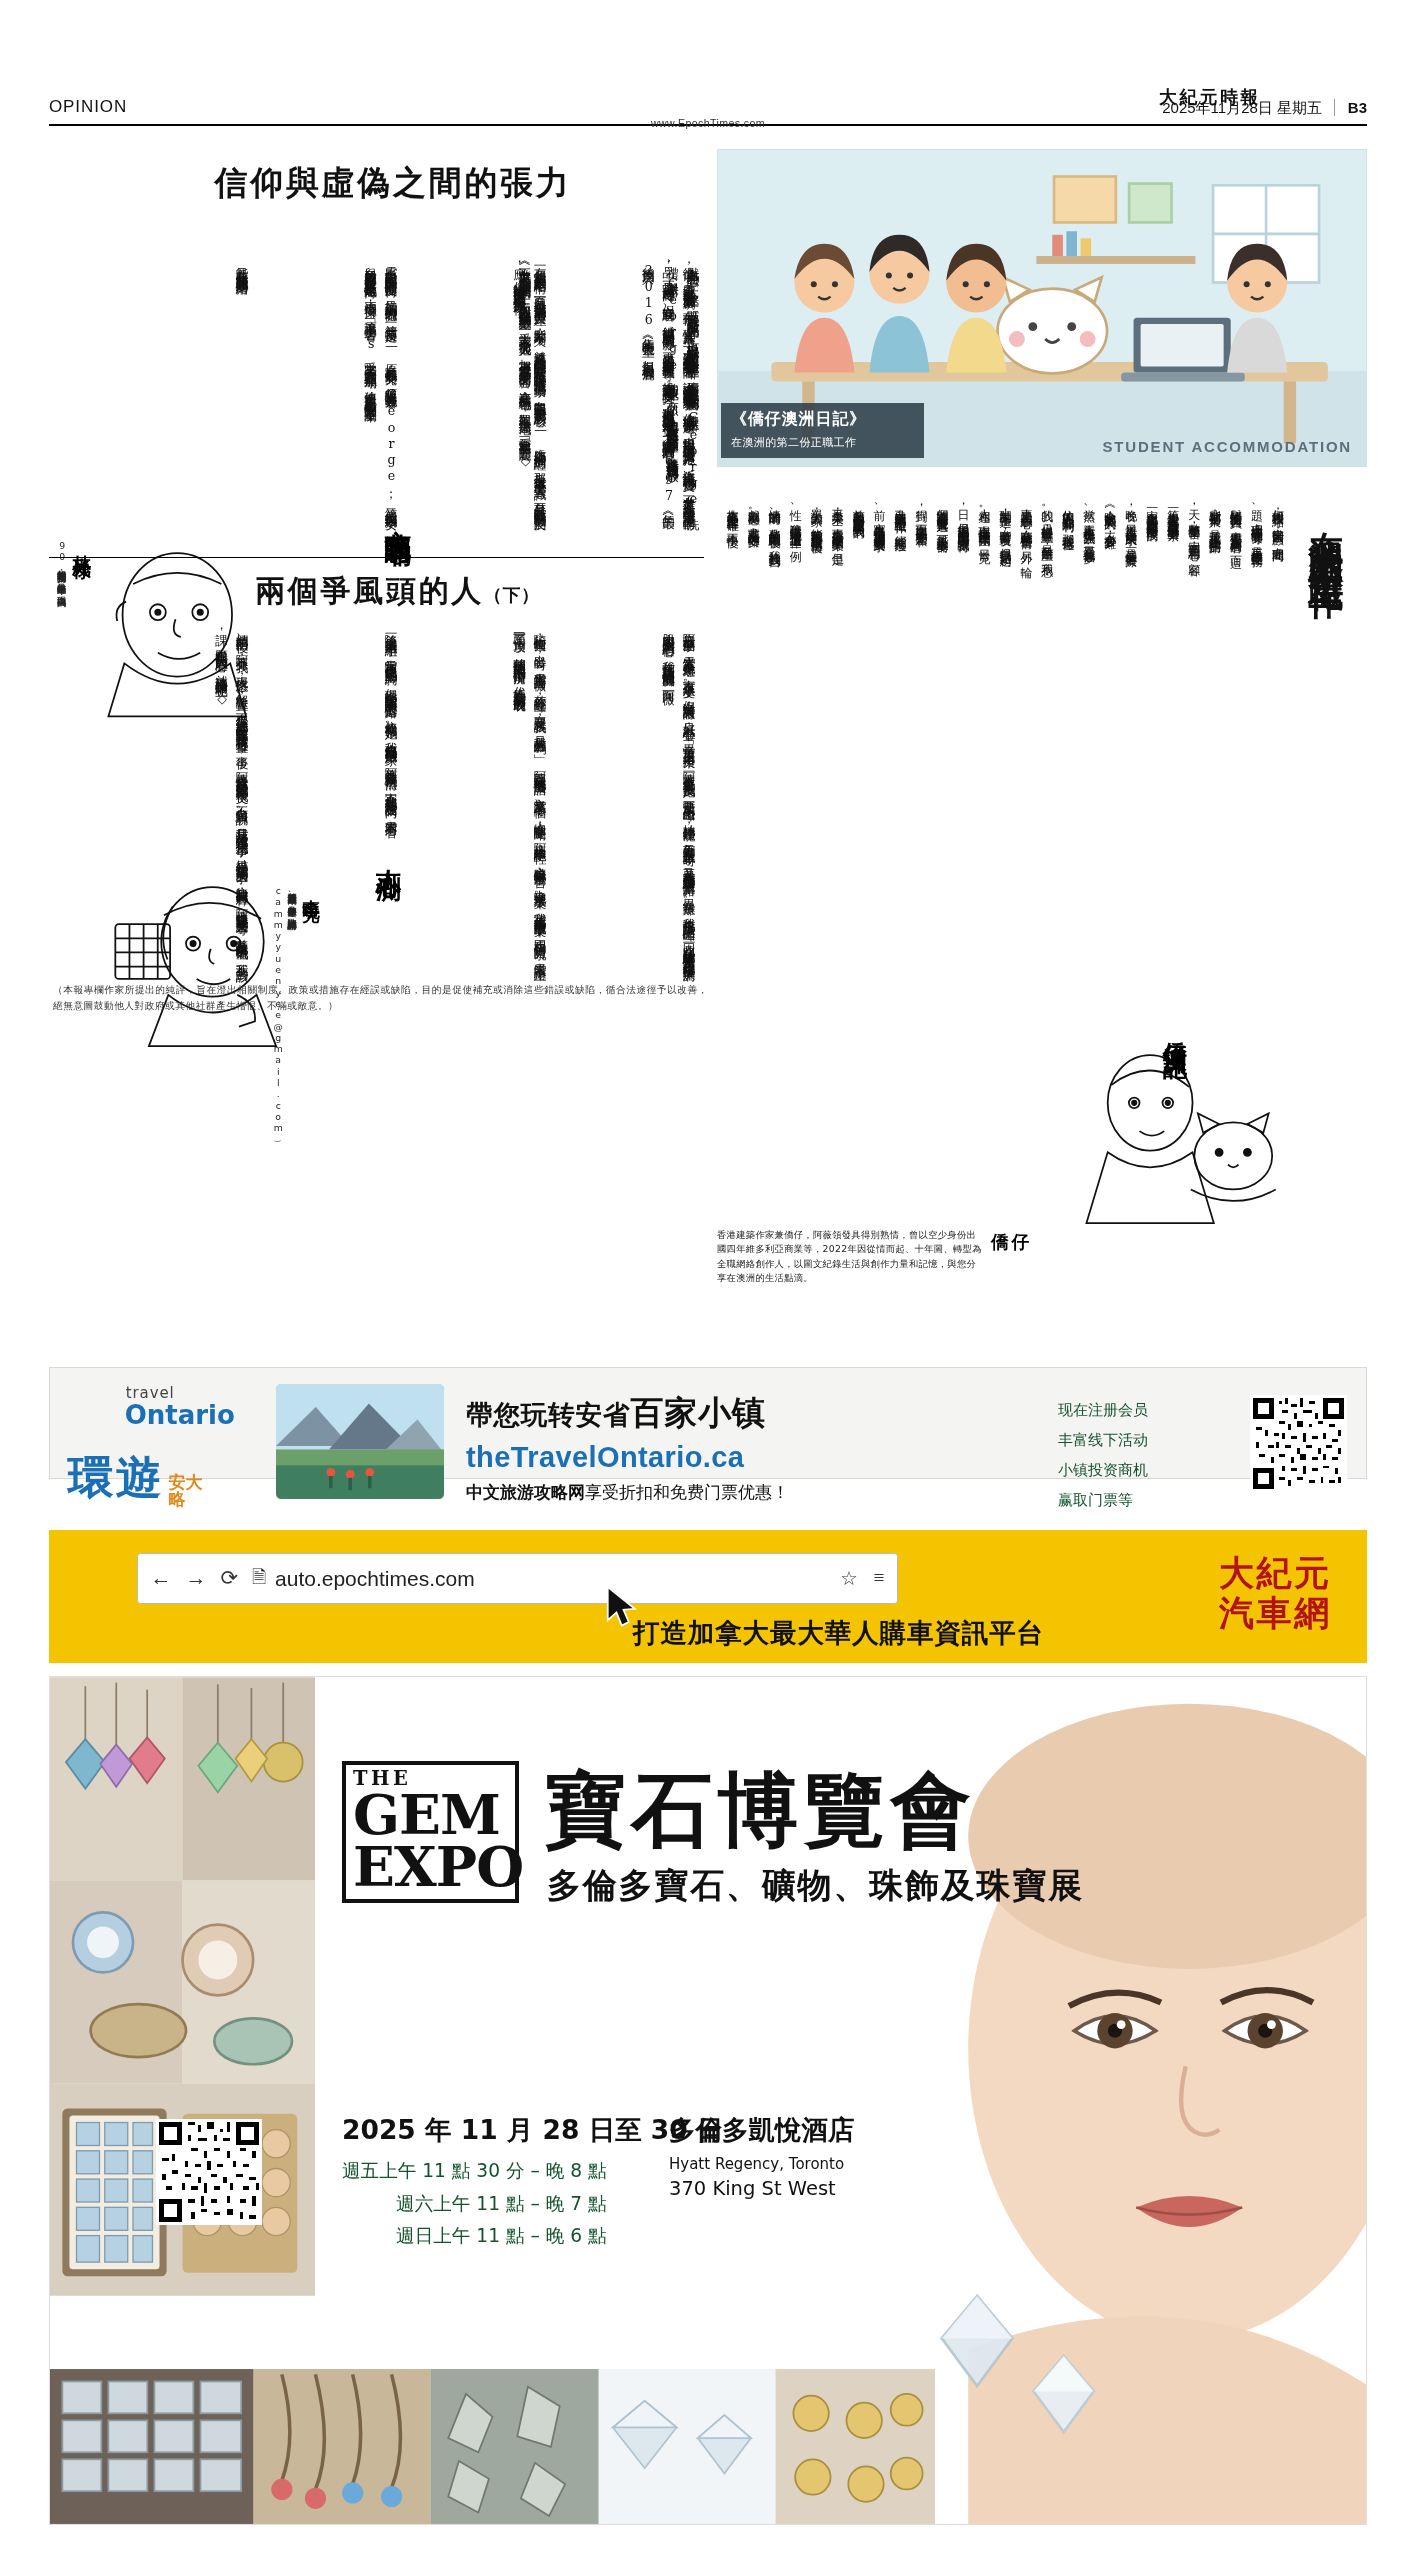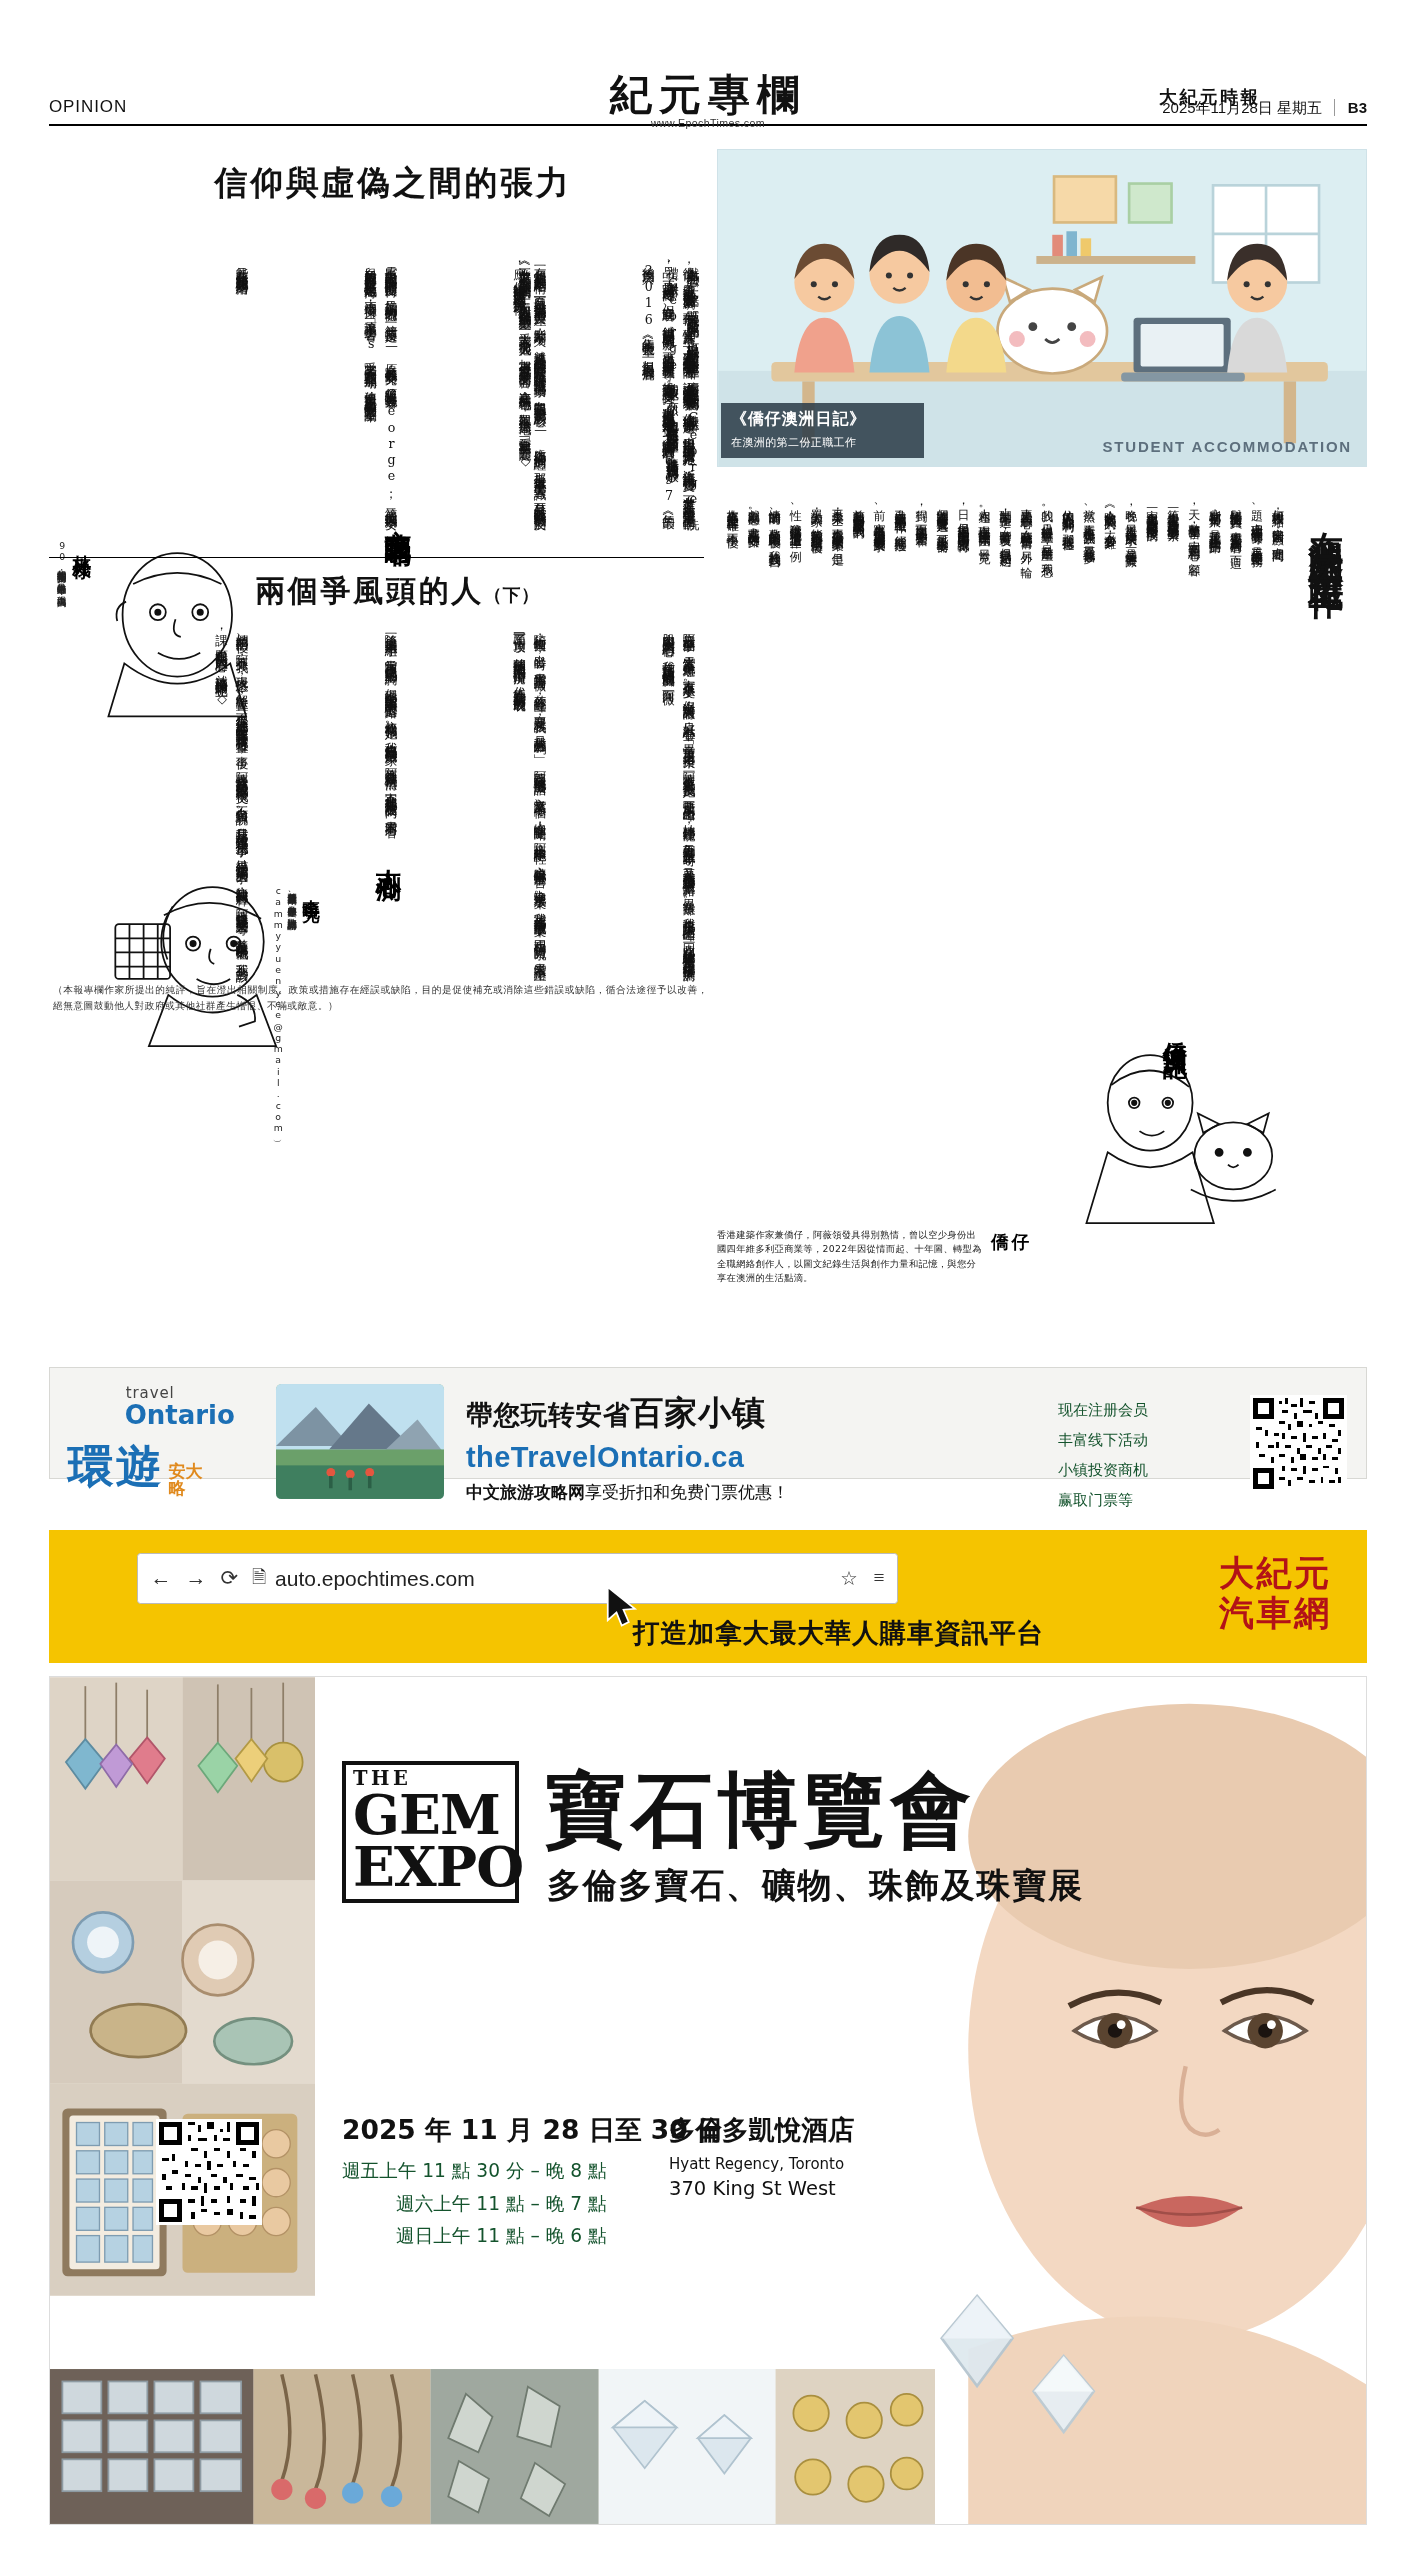--- a/index.html
+++ b/index.html
@@ -220,21 +220,20 @@
 
   .sprite { display:block; }
 </style>
 </head>
 <body>
 
 <div class="page">
 
   <div class="masthead">
     <div class="opinion">OPINION</div>
-    <div class="title">紀元專欄</div>
     <div class="sub">www.EpochTimes.com</div>
     <div class="brand">大紀元時報</div>
     <div class="dateline">
       <span>2025年11月28日 星期五</span><span class="pg">B3</span>
     </div>
   </div>
 
   <div class="a1-head">
     <div class="l2">信仰與虛偽之間的張力</div>
   </div>
@@ -460,21 +459,21 @@
   </div>
   <div style="position:absolute;left:991px;top:1230px;width:372px;">
     <div style="font-family:'DejaVu Serif',serif;font-weight:bold;font-size:17.7px;letter-spacing:2.7px;">僑仔</div>
   </div>
   <div class="bio" style="position:absolute;left:717px;top:1228px;width:265px;">香港建築作家兼僑仔，阿薇領發具得別熟情，曾以空少身份出國四年維多利亞商業等，2022年因從情而起、十年圖、轉型為全職網絡創作人，以圖文紀錄生活與創作力量和記憶，與您分享在澳洲的生活點滴。</div>
 
   <div class="ad1">
     <div class="ad1-logo">
       <div style="font-family:'DejaVu Sans',sans-serif;font-size:15px;color:#444;letter-spacing:0.9px;margin-left:58px;">travel</div>
       <div style="font-family:'DejaVu Sans',sans-serif;font-weight:bold;font-size:26px;color:#1b6fb5;margin-left:57px;margin-top:-1.8px;">Ontario</div>
-      <div style="display:flex;align-items:flex-end;gap:5.3px;margin-top:6px;">
+      <div style="display:flex;align-items:flex-end;gap:5.3px;margin-top:17px;">
         <span style="font-family:'DejaVu Serif',serif;font-weight:bold;font-size:46px;color:#1b6fb5;letter-spacing:1.8px;">環遊</span>
         <span style="font-family:'DejaVu Serif',serif;font-weight:bold;font-size:17px;color:#e08a1e;line-height:1.05;width:35px;">安大略</span>
       </div>
     </div>
 
     <div class="ad1-photo">
       <svg width="168" height="115" viewBox="0 0 190 130" class="sprite">
         <rect width="190" height="130" fill="#bfe0ef"></rect>
         <path d="M0 70 L45 26 L84 70 Z" fill="#7d93a3"></path>
         <path d="M60 74 L105 22 L156 74 Z" fill="#65788a"></path>

